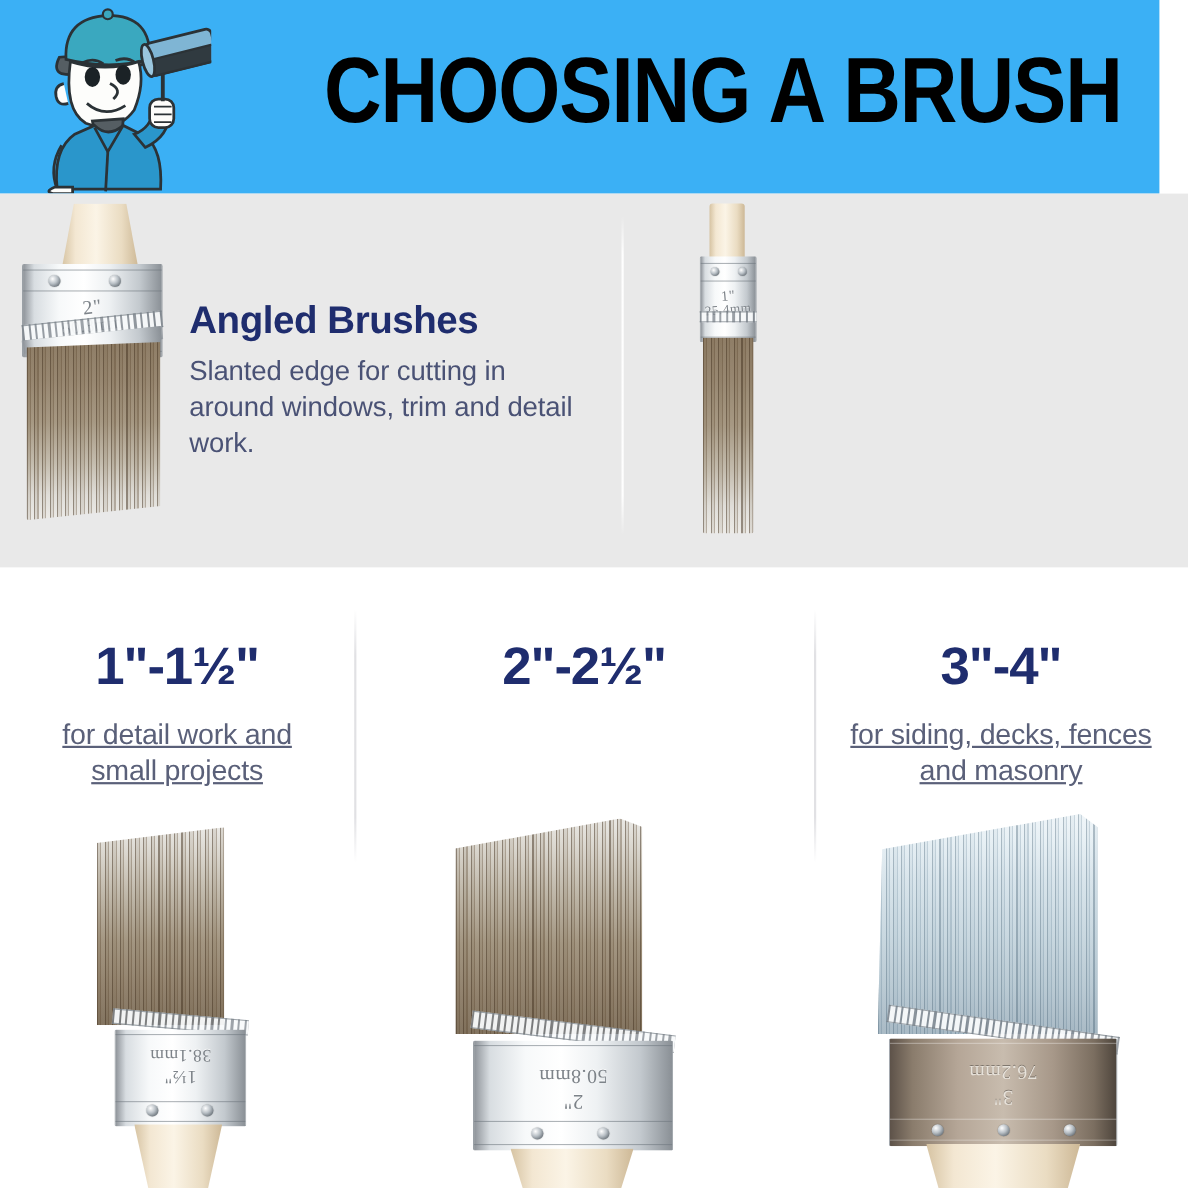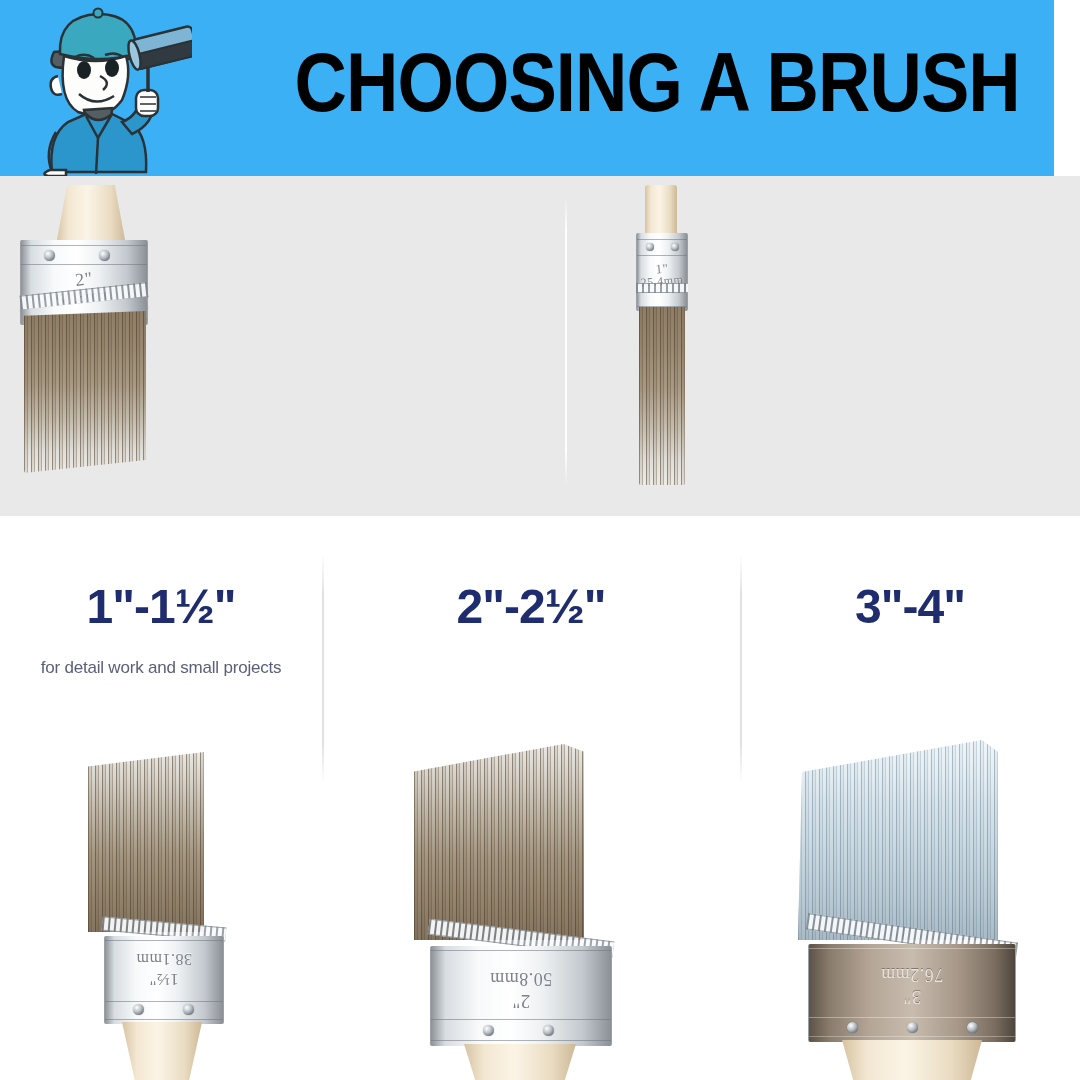--- a/index.html
+++ b/index.html
@@ -82,24 +82,25 @@
     text-align:center;
     color:#1f2d6e;
     font-size:48px;
     font-weight:bold;
     letter-spacing:-1px;
   }
   .size-desc {
     position:absolute; left:0; width:100%; top:135px;
     text-align:center;
     color:#5a6079;
-    font-size:17px;
+    font-size:26px;
     line-height:33px;
     letter-spacing:-0.2px;
     padding:0 28px;
+    text-decoration:underline;
   }
 
   
   .brush { position:absolute; }
 
   .handle {
     position:absolute;
     background:linear-gradient(to right,#d6c3a2 0%,#f3e7d2 18%,#fbf4e6 45%,#eadcc2 78%,#cdb896 100%);
   }
   .ferrule {
@@ -246,20 +247,24 @@
         <div class="fer-text" style="top:30px; font-size:18px; transform:rotate(-7deg);">2"</div>
         <div class="fer-text" style="top:48px; font-size:16px; transform:rotate(-7deg);">50.8mm</div>
       </div>
 
       <div class="crimp" style="left:2px; top:104px; width:128px; height:15px; transform:rotate(-6deg);"></div>
       <div class="ferrule" style="left:2px; top:118px; width:128px; height:12px; transform:rotate(-6deg);"></div>
 
       <div class="bristles" style="left:6px; top:126px; width:122px; height:162px; clip-path:polygon(0% 3%, 100% 0%, 100% 92%, 0% 100%); border-radius:0 0 3px 3px;"></div>
     </div>
 
+    <div class="mid-text left">
+      <div class="mid-head">Angled Brushes</div>
+      <div class="mid-body">Slanted edge for cutting in around windows, trim and detail work.</div>
+    </div>
   </div>
 
   <div class="mid-col right">
 
     <div class="brush" style="left:53px; top:9px; width:110px; height:310px;">
       <div class="handle" style="left:27px; top:0px; width:32px; height:52px; border-radius:3px 3px 0 0;"></div>
       <div class="ferrule" style="left:18px; top:48px; width:52px; height:78px; border-radius:2px;">
         <div class="fer-line" style="top:6px;"></div>
         <div class="fer-line" style="top:22px;"></div>
         <div class="fer-line" style="bottom:4px;"></div>
@@ -318,20 +323,21 @@
         <div class="rivet" style="left:112px; bottom:10px;"></div>
         <div class="fer-text" style="top:22px; font-size:18px; transform:rotate(180deg);">50.8mm</div>
         <div class="fer-text" style="top:44px; font-size:19px; transform:rotate(180deg);">2"</div>
       </div>
       <div class="handle" style="left:50px; top:300px; width:112px; height:36px; clip-path:polygon(0% 0%, 100% 0%, 90% 100%, 10% 100%);"></div>
     </div>
   </div>
 
   <div class="bot-col c3">
     <div class="size-label">3"-4"</div>
+    <div class="size-desc">for siding, decks, fences and masonry</div>
 
     <div class="brush" style="left:58px; top:224px; width:250px; height:340px;">
       <div class="bristles-blue" style="left:12px; top:0px; width:200px; height:200px; clip-path:polygon(2% 16%, 92% 0%, 100% 6%, 100% 100%, 0% 100%);"></div>
       <div class="crimp" style="left:8px; top:188px; width:212px; height:16px; transform:rotate(8deg);"></div>
       <div class="ferrule ferrule-dark" style="left:10px; top:204px; width:208px; height:98px; border-radius:2px;">
         <div class="fer-line" style="top:4px; background:rgba(255,255,255,0.35);"></div>
         <div class="fer-line" style="bottom:24px; background:rgba(255,255,255,0.35);"></div>
         <div class="fer-line" style="bottom:5px; background:rgba(255,255,255,0.3);"></div>
         <div class="rivet" style="left:38px; bottom:9px;"></div>
         <div class="rivet" style="left:98px; bottom:9px;"></div>

